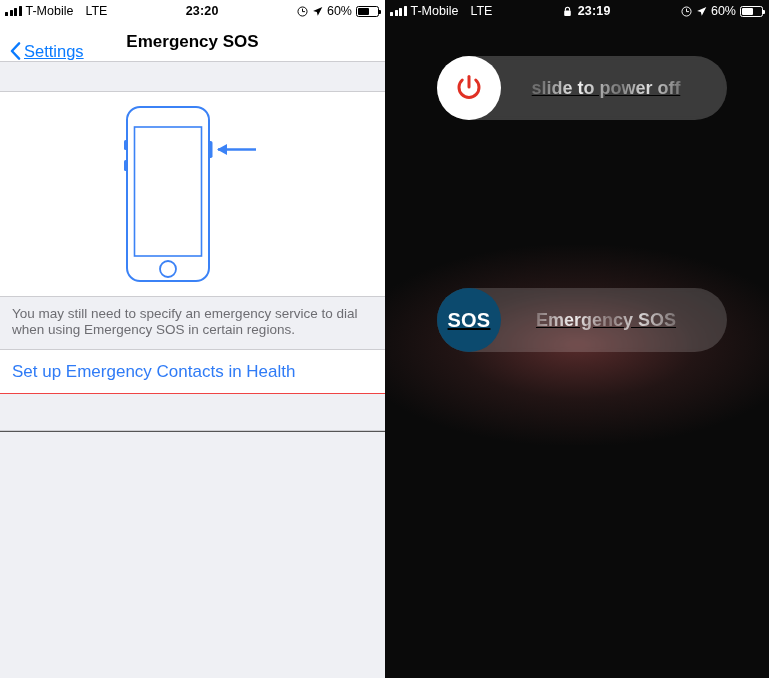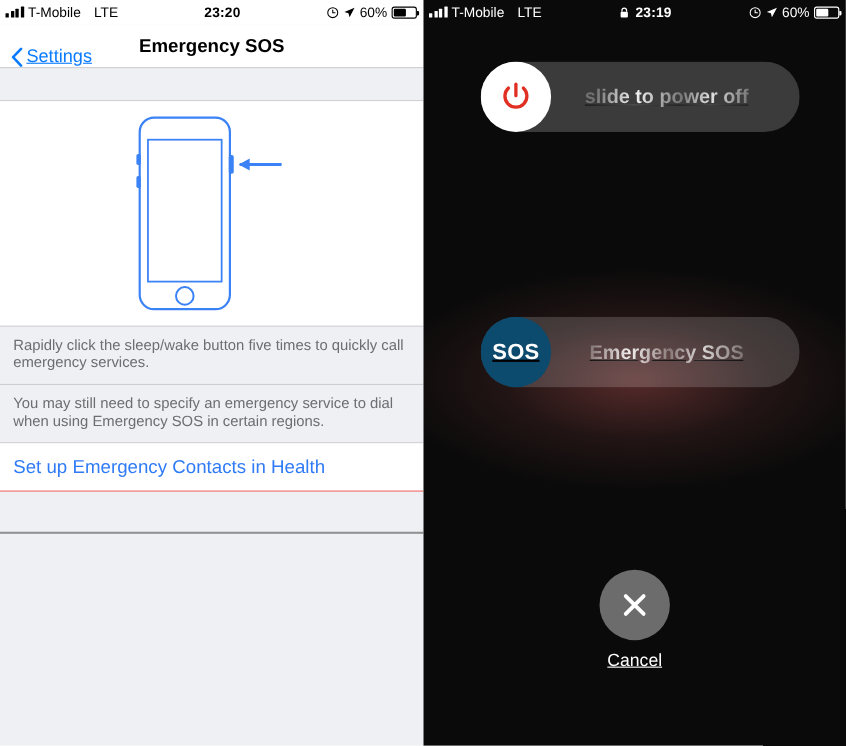--- a/index.html
+++ b/index.html
@@ -50,21 +50,21 @@
     width:2px; height:4px; background:#000; border-radius:0 1px 1px 0;
   }
   .batt > span { display:block; height:100%; background:#000; border-radius:1px; }
 
   .navbar {
     height: 40px; background:#ffffff;
     display:flex; align-items:center; position:relative;
     border-bottom: 1px solid #cdcdd1;
     padding: 0 10px;
   }
-  .back-link { display:flex; align-items:center; gap:3px; cursor:pointer;margin-top:20px; }
+  .back-link { display:flex; align-items:flex-start; gap:3px; cursor:pointer;margin-top:20px; }
   .chev { width:11px; height:18px; display:block; }
   .back-text {
     color:#0a7bff; font-size:16.5px; text-decoration: underline;
   }
   .nav-title {
     position:absolute; left:0; right:0; text-align:center;
     font-size:17px; font-weight:bold; color:#000;
     pointer-events:none;
   }
 
@@ -266,21 +266,20 @@
         <rect x="26" y="41" width="4" height="10" rx="1.6" fill="#3b82f6"></rect>
         <rect x="26" y="61" width="4" height="11" rx="1.6" fill="#3b82f6"></rect>
 
         <rect x="110" y="42" width="4.5" height="17" rx="1.8" fill="#3b82f6"></rect>
 
         <line x1="158" y1="50.5" x2="120" y2="50.5" stroke="#3b82f6" stroke-width="2.6"></line>
         <path d="M119 50.5l10-5.5v11z" fill="#3b82f6"></path>
       </svg>
     </div>
 
-    <div class="footnote">Rapidly click the sleep/wake button five times to quickly call emergency services.</div>
 
 
     <div class="footnote">You may still need to specify an emergency service to dial when using Emergency SOS in certain regions.</div>
 
     <div class="link-row">
       <span>Set up Emergency Contacts in Health</span>
     </div>
 
     <div class="footnote">
       <br>
@@ -336,23 +335,15 @@
       <span class="slide-text">slide to power off</span>
     </div>
 
     <div class="slider slider-sos">
       <span class="knob-circle knob-sos">
         <span>SOS</span>
       </span>
       <span class="slide-text slide-text-sos">Emergency SOS</span>
     </div>
 
-    <div class="cancel-wrap">
-      <span class="cancel-circle">
-        <svg class="x-ico" viewBox="0 0 24 24">
-          <path d="M5.5 5.5l13 13M18.5 5.5l-13 13" fill="none" stroke="#fff" stroke-width="2.8" stroke-linecap="round"></path>
-        </svg>
-      </span>
-      <span class="cancel-label">Cancel</span>
-    </div>
   </div>
 
 </div>
 
 </body></html>

